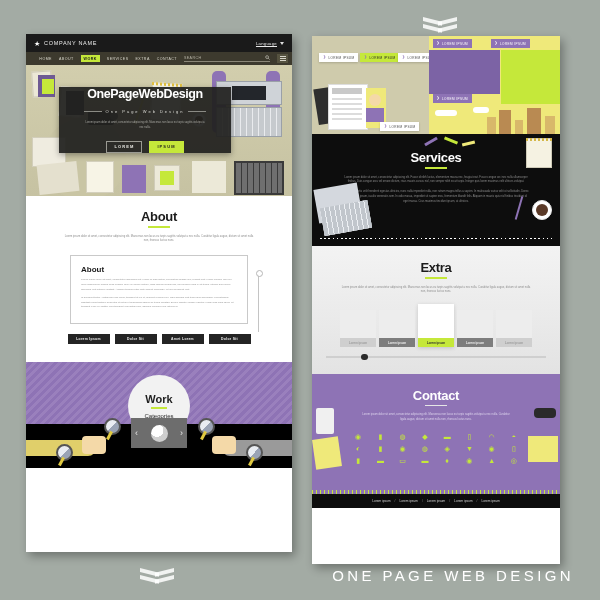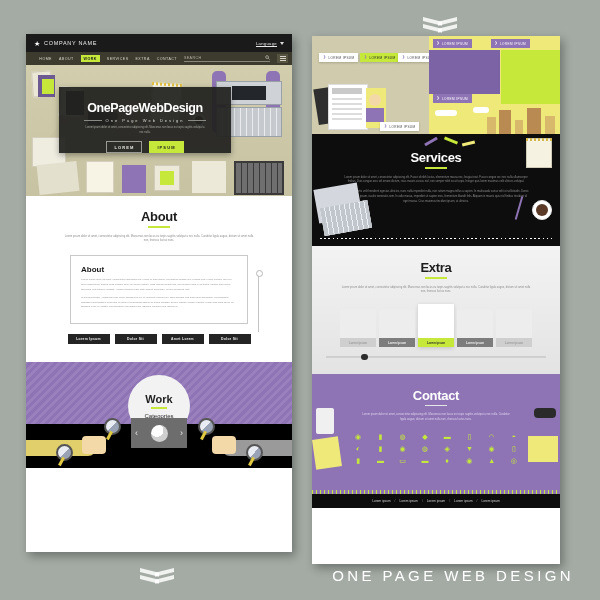--- a/index.html
+++ b/index.html
@@ -57,21 +57,21 @@
 
   
   .hero { position: relative; height: 131px; background: #cfcbac; overflow: hidden; }
   .desk-bg { position:absolute; inset:0; background:
       radial-gradient(circle at 22% 72%, #c9c5a4 0 18%, transparent 18.5%),
       linear-gradient(#d2cead, #c6c2a2); }
   .it { position: absolute; }
   .hero-card {
     position: absolute; left: 33px; top: 22px; width: 172px; height: 66px;
     background: rgba(32,32,30,.93); color: #fff;
-    display: flex; flex-direction: column; align-items: center; justify-content: flex-end; gap: 2px;
+    display: flex; flex-direction: column; align-items: center; justify-content: space-between; gap: 2px;
     z-index: 6; box-shadow: 0 2px 6px rgba(0,0,0,.35);
   }
   .hero-card h1 { font-size: 12.5px; letter-spacing: -.4px; font-weight: bold; }
   .hero-sub { display:flex; align-items:center; gap:4px; margin-top:1px; }
   .hero-sub .ln { width: 18px; height: .7px; background: #8a8a84; }
   .hero-sub span { font-size: 4px; letter-spacing: 2px; color: #dcdcd6; }
   .hero-p { font-size: 2.6px; line-height: 1.7; color: #a9a9a3; text-align: center; width: 120px; margin-top:1px; }
   .hero-btns { display: flex; gap: 7px; margin-top: 4px; }
   .hero-btns b {
     font-size: 4px; letter-spacing: 1.1px; padding: 2.5px 7px; font-weight: bold;

